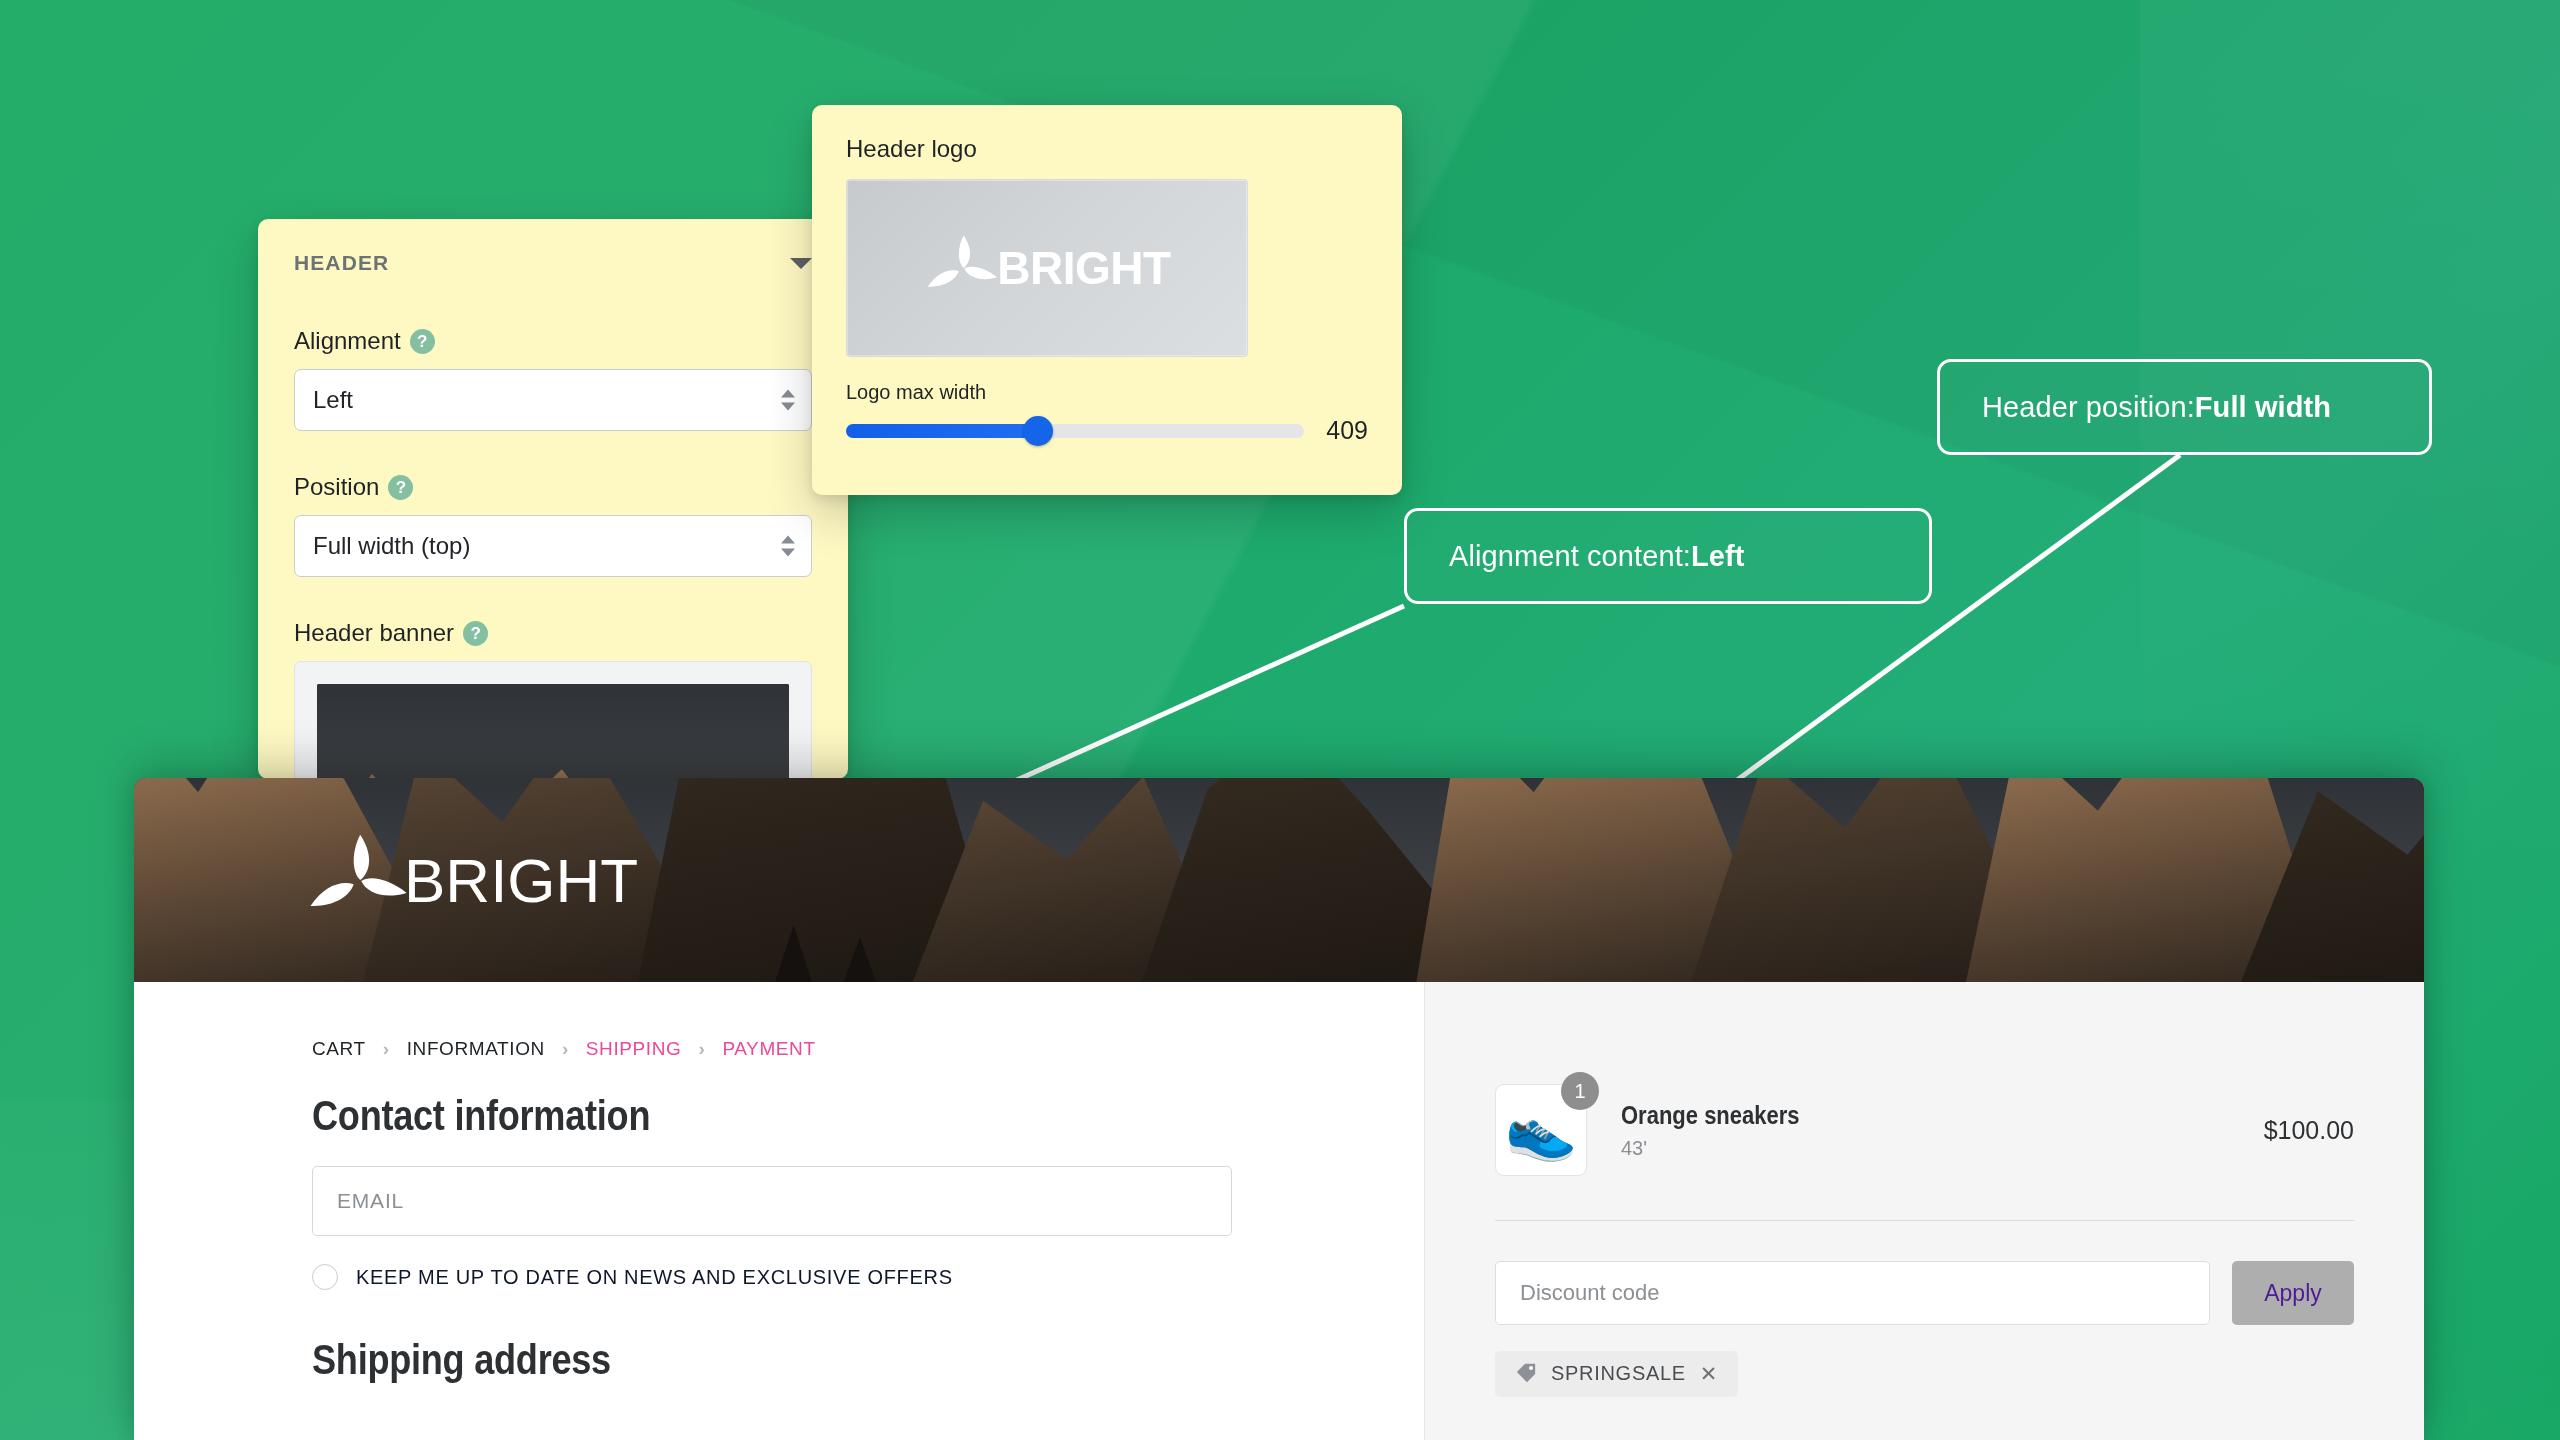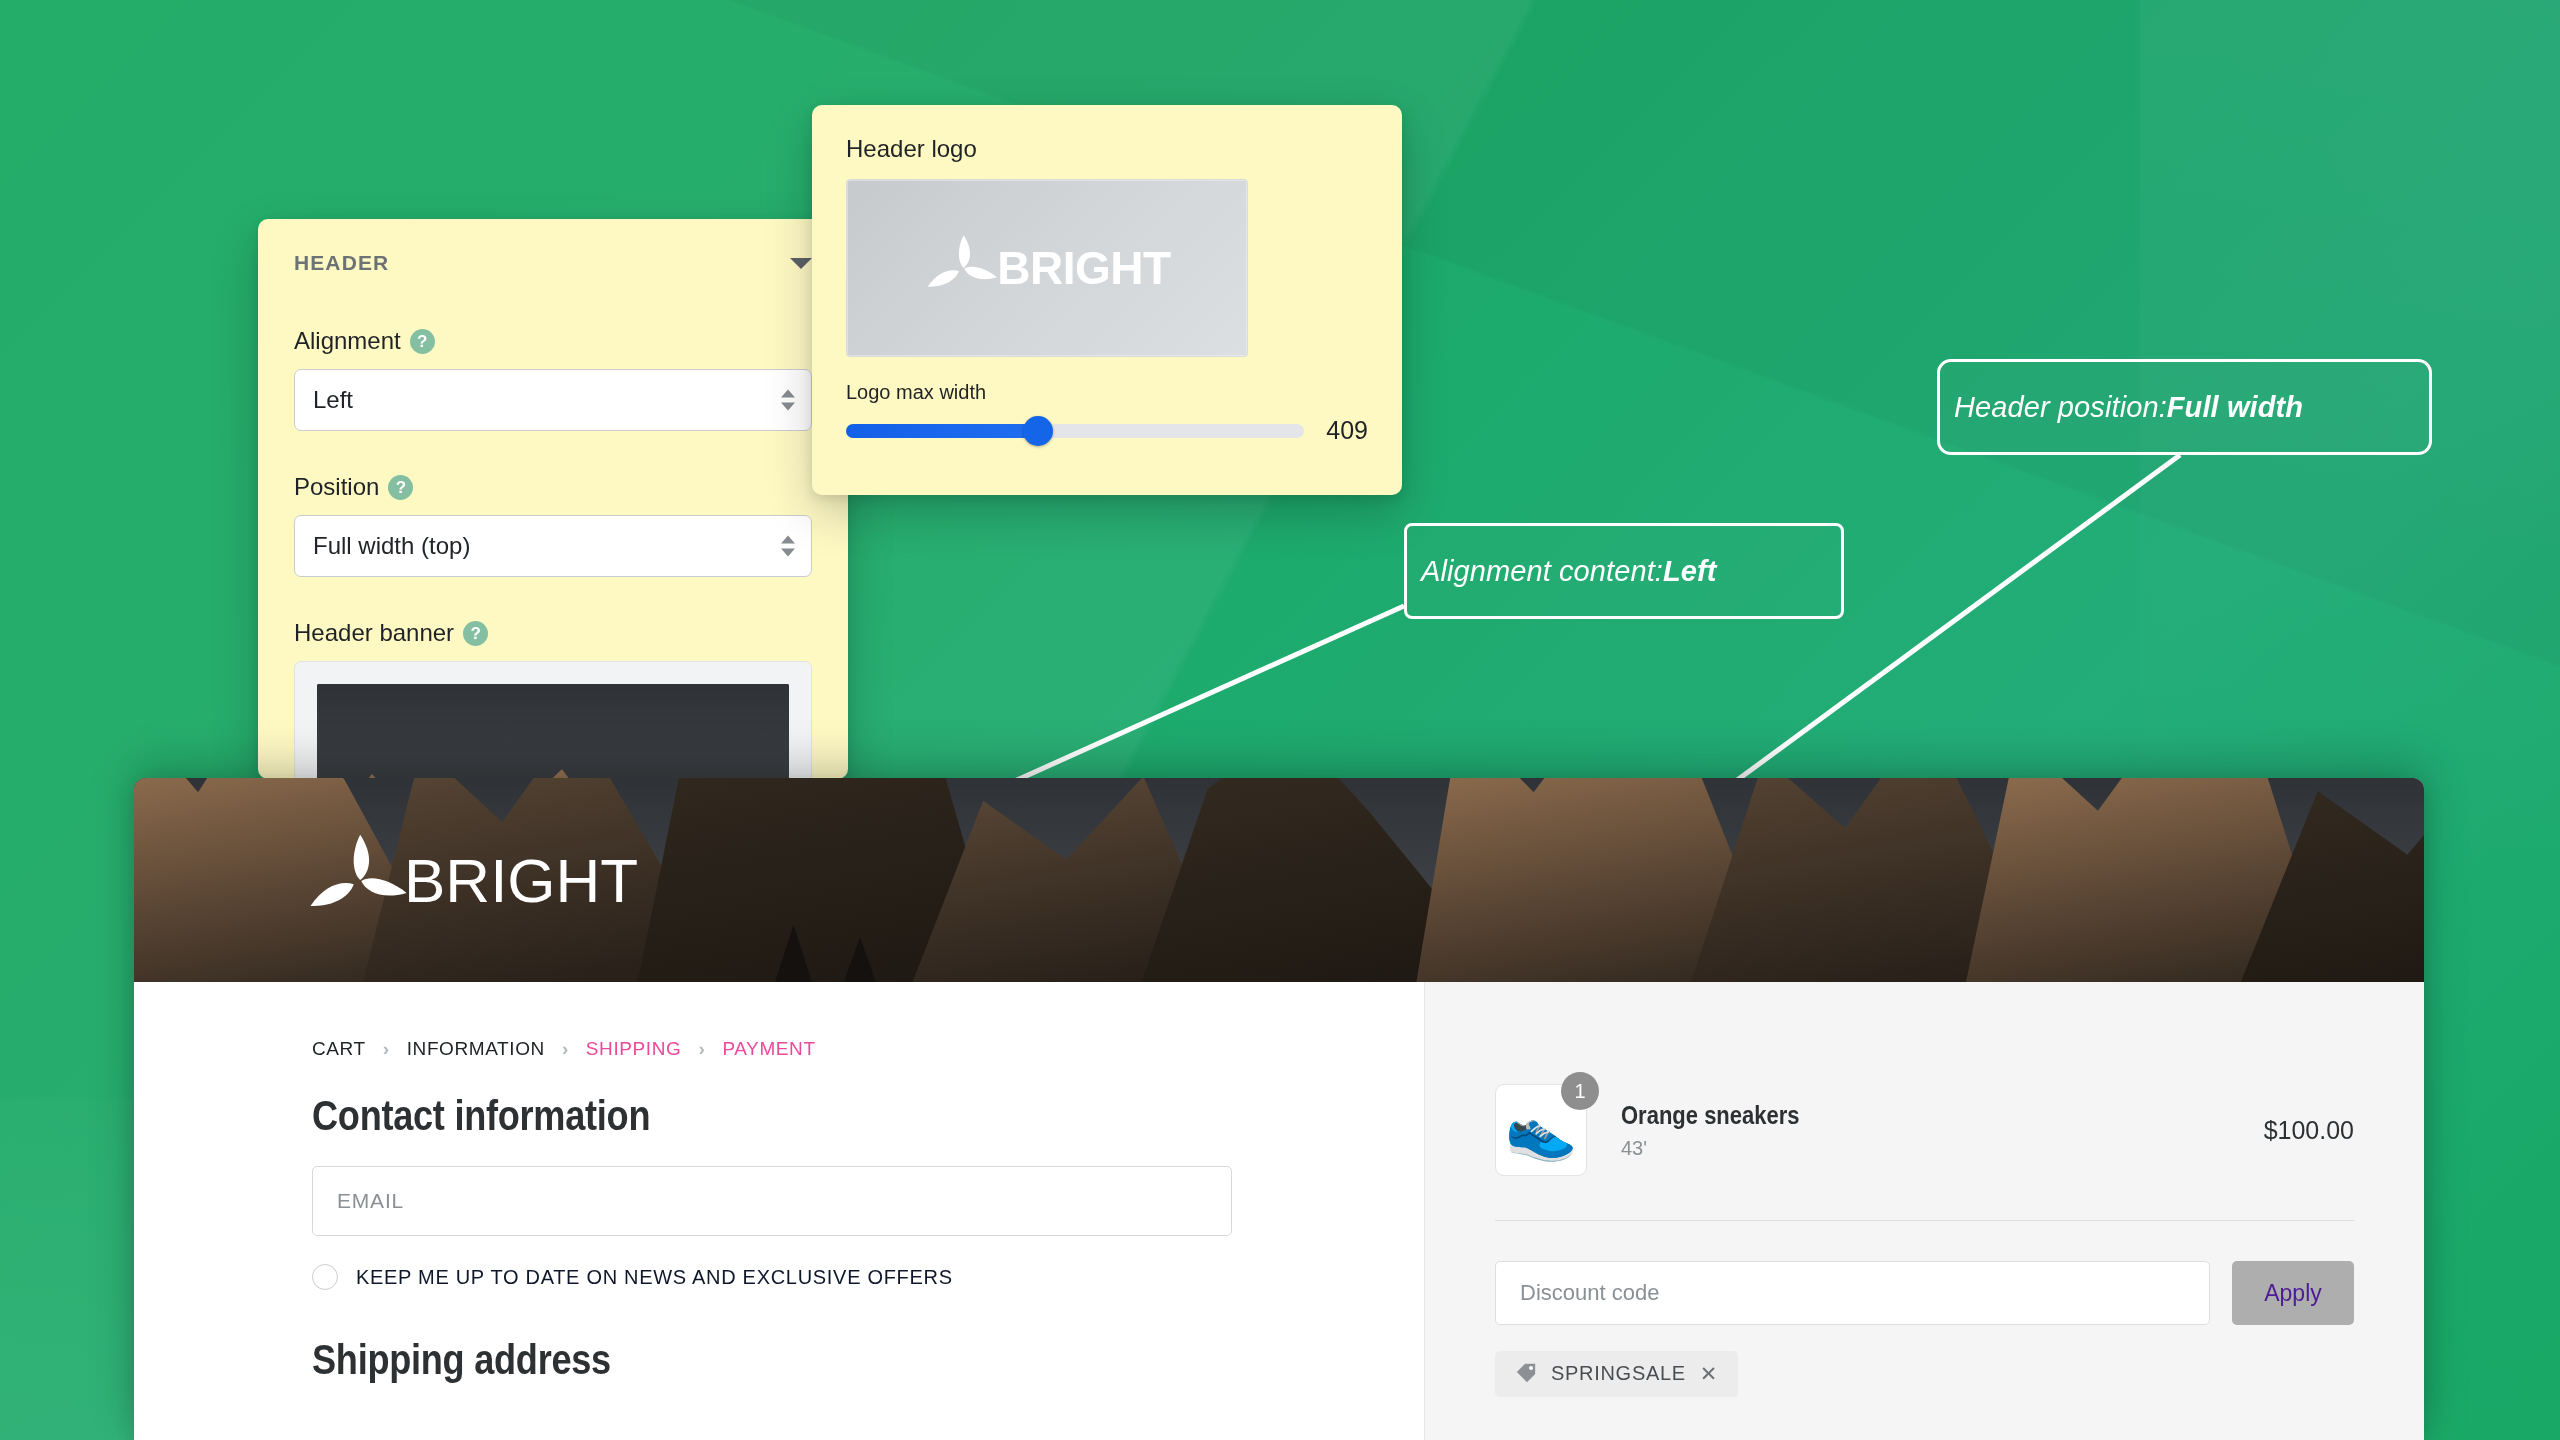--- a/index.html
+++ b/index.html
@@ -117,27 +117,26 @@
 
   
   .brightmark { display: flex; align-items: center; }
   .brightmark .wordmark { font-weight: 700; letter-spacing: -0.5px; line-height: 1; }
 
   
   .callout {
     position: absolute;
     border: 3px solid #ffffff; border-radius: 14px;
     color: #ffffff; font-size: 29px; letter-spacing: 0.1px;
-    display: flex; align-items: center; padding: 0 14px;
+    display: flex; align-items: center; padding: 0 42px;
     background: rgba(255,255,255,0.02);
     white-space: nowrap;
-    font-style: italic;
   }
   .callout b { font-weight: 700; }
-  #callout-alignment { left: 1404px; top: 523px; width: 440px; height: 96px; border-radius: 8px; }
+  #callout-alignment { left: 1404px; top: 508px; width: 528px; height: 96px; }
   #callout-position  { left: 1937px; top: 359px; width: 495px; height: 96px; }
 
   
   #checkout {
     position: absolute; left: 134px; top: 778px; width: 2290px; height: 662px;
     background: #ffffff; border-radius: 12px 12px 0 0; overflow: hidden;
     box-shadow: 0 -12px 46px rgba(0,0,0,0.22), 0 6px 20px rgba(0,0,0,0.12);
   }
   #checkout-banner { position: relative; width: 100%; height: 204px; overflow: hidden; }
   #checkout-banner .banner-logo {

